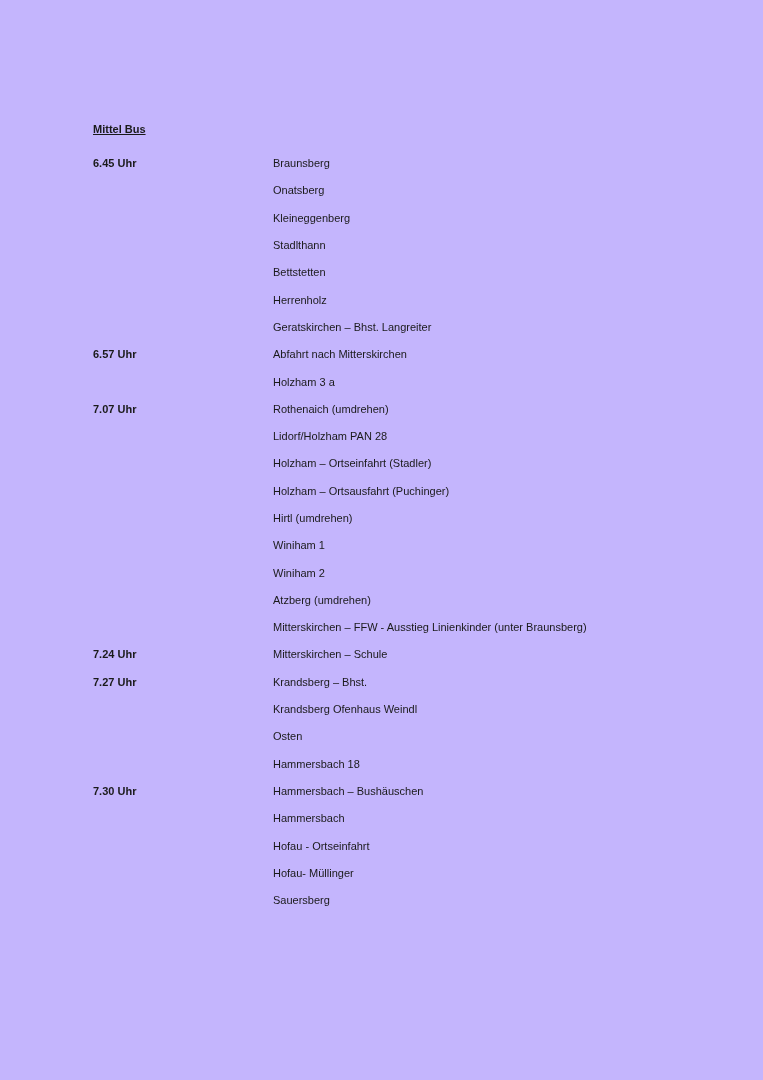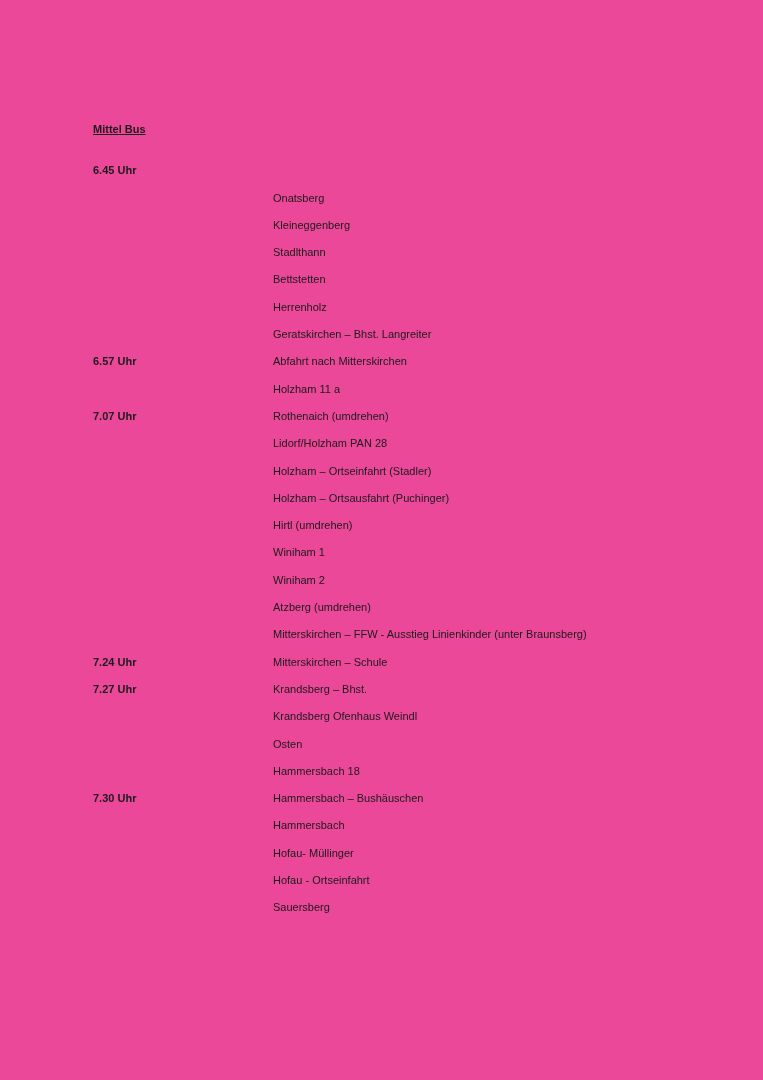--- a/index.html
+++ b/index.html
@@ -11,42 +11,42 @@
     width: 763px;
     height: 1080px;
     position: relative;
     font-family: "Liberation Sans", sans-serif;
     color: #1a1a1a;
     overflow: hidden;
   }
   .doc-page {
     position: absolute;
     inset: 0;
-    background: #ec4899;
+    background: #c4b5fd;
     text-decoration: underline;
   }
   .doc-title {
     position: absolute;
     left: 93px;
     top: 123px;
     font-size: 11px;
     font-weight: bold;
     text-decoration: underline;
     white-space: nowrap;
   }
   .schedule {
     position: absolute;
     left: 93px;
     top: 150px;
     width: 620px;
   }
   .schedule-row {
     display: flex;
     height: 27.3px;
-    align-items: flex-end;
+    align-items: center;
   }
   .time-cell {
     width: 180px;
     flex: 0 0 180px;
     font-size: 11px;
     font-weight: bold;
     line-height: 13px;
     white-space: nowrap;
   }
   .stop-cell {
@@ -59,20 +59,21 @@
 </style>
 </head>
 <body>
 
 <div class="doc-page">
   <div class="doc-title">Mittel Bus</div>
 
   <div class="schedule">
   <div class="schedule-row">
     <div class="time-cell">6.45 Uhr</div>
+    <div class="stop-cell">Braunsberg</div>
   </div>
 
   <div class="schedule-row">
     <div class="time-cell"></div>
     <div class="stop-cell">Onatsberg</div>
   </div>
 
   <div class="schedule-row">
     <div class="time-cell"></div>
     <div class="stop-cell">Kleineggenberg</div>
@@ -98,21 +99,21 @@
     <div class="stop-cell">Geratskirchen – Bhst. Langreiter</div>
   </div>
 
   <div class="schedule-row">
     <div class="time-cell">6.57 Uhr</div>
     <div class="stop-cell">Abfahrt nach Mitterskirchen</div>
   </div>
 
   <div class="schedule-row">
     <div class="time-cell"></div>
-    <div class="stop-cell">Holzham 11 a</div>
+    <div class="stop-cell">Holzham 3 a</div>
   </div>
 
   <div class="schedule-row">
     <div class="time-cell">7.07 Uhr</div>
     <div class="stop-cell">Rothenaich (umdrehen)</div>
   </div>
 
   <div class="schedule-row">
     <div class="time-cell"></div>
     <div class="stop-cell">Lidorf/Holzham PAN 28</div>
@@ -184,26 +185,26 @@
     <div class="stop-cell">Hammersbach – Bushäuschen</div>
   </div>
 
   <div class="schedule-row">
     <div class="time-cell"></div>
     <div class="stop-cell">Hammersbach</div>
   </div>
 
   <div class="schedule-row">
     <div class="time-cell"></div>
+    <div class="stop-cell">Hofau - Ortseinfahrt</div>
+  </div>
+
+  <div class="schedule-row">
+    <div class="time-cell"></div>
     <div class="stop-cell">Hofau- Müllinger</div>
-  </div>
-
-  <div class="schedule-row">
-    <div class="time-cell"></div>
-    <div class="stop-cell">Hofau - Ortseinfahrt</div>
   </div>
 
   <div class="schedule-row">
     <div class="time-cell"></div>
     <div class="stop-cell">Sauersberg</div>
   </div>
 
 </div>
 </div>
 

